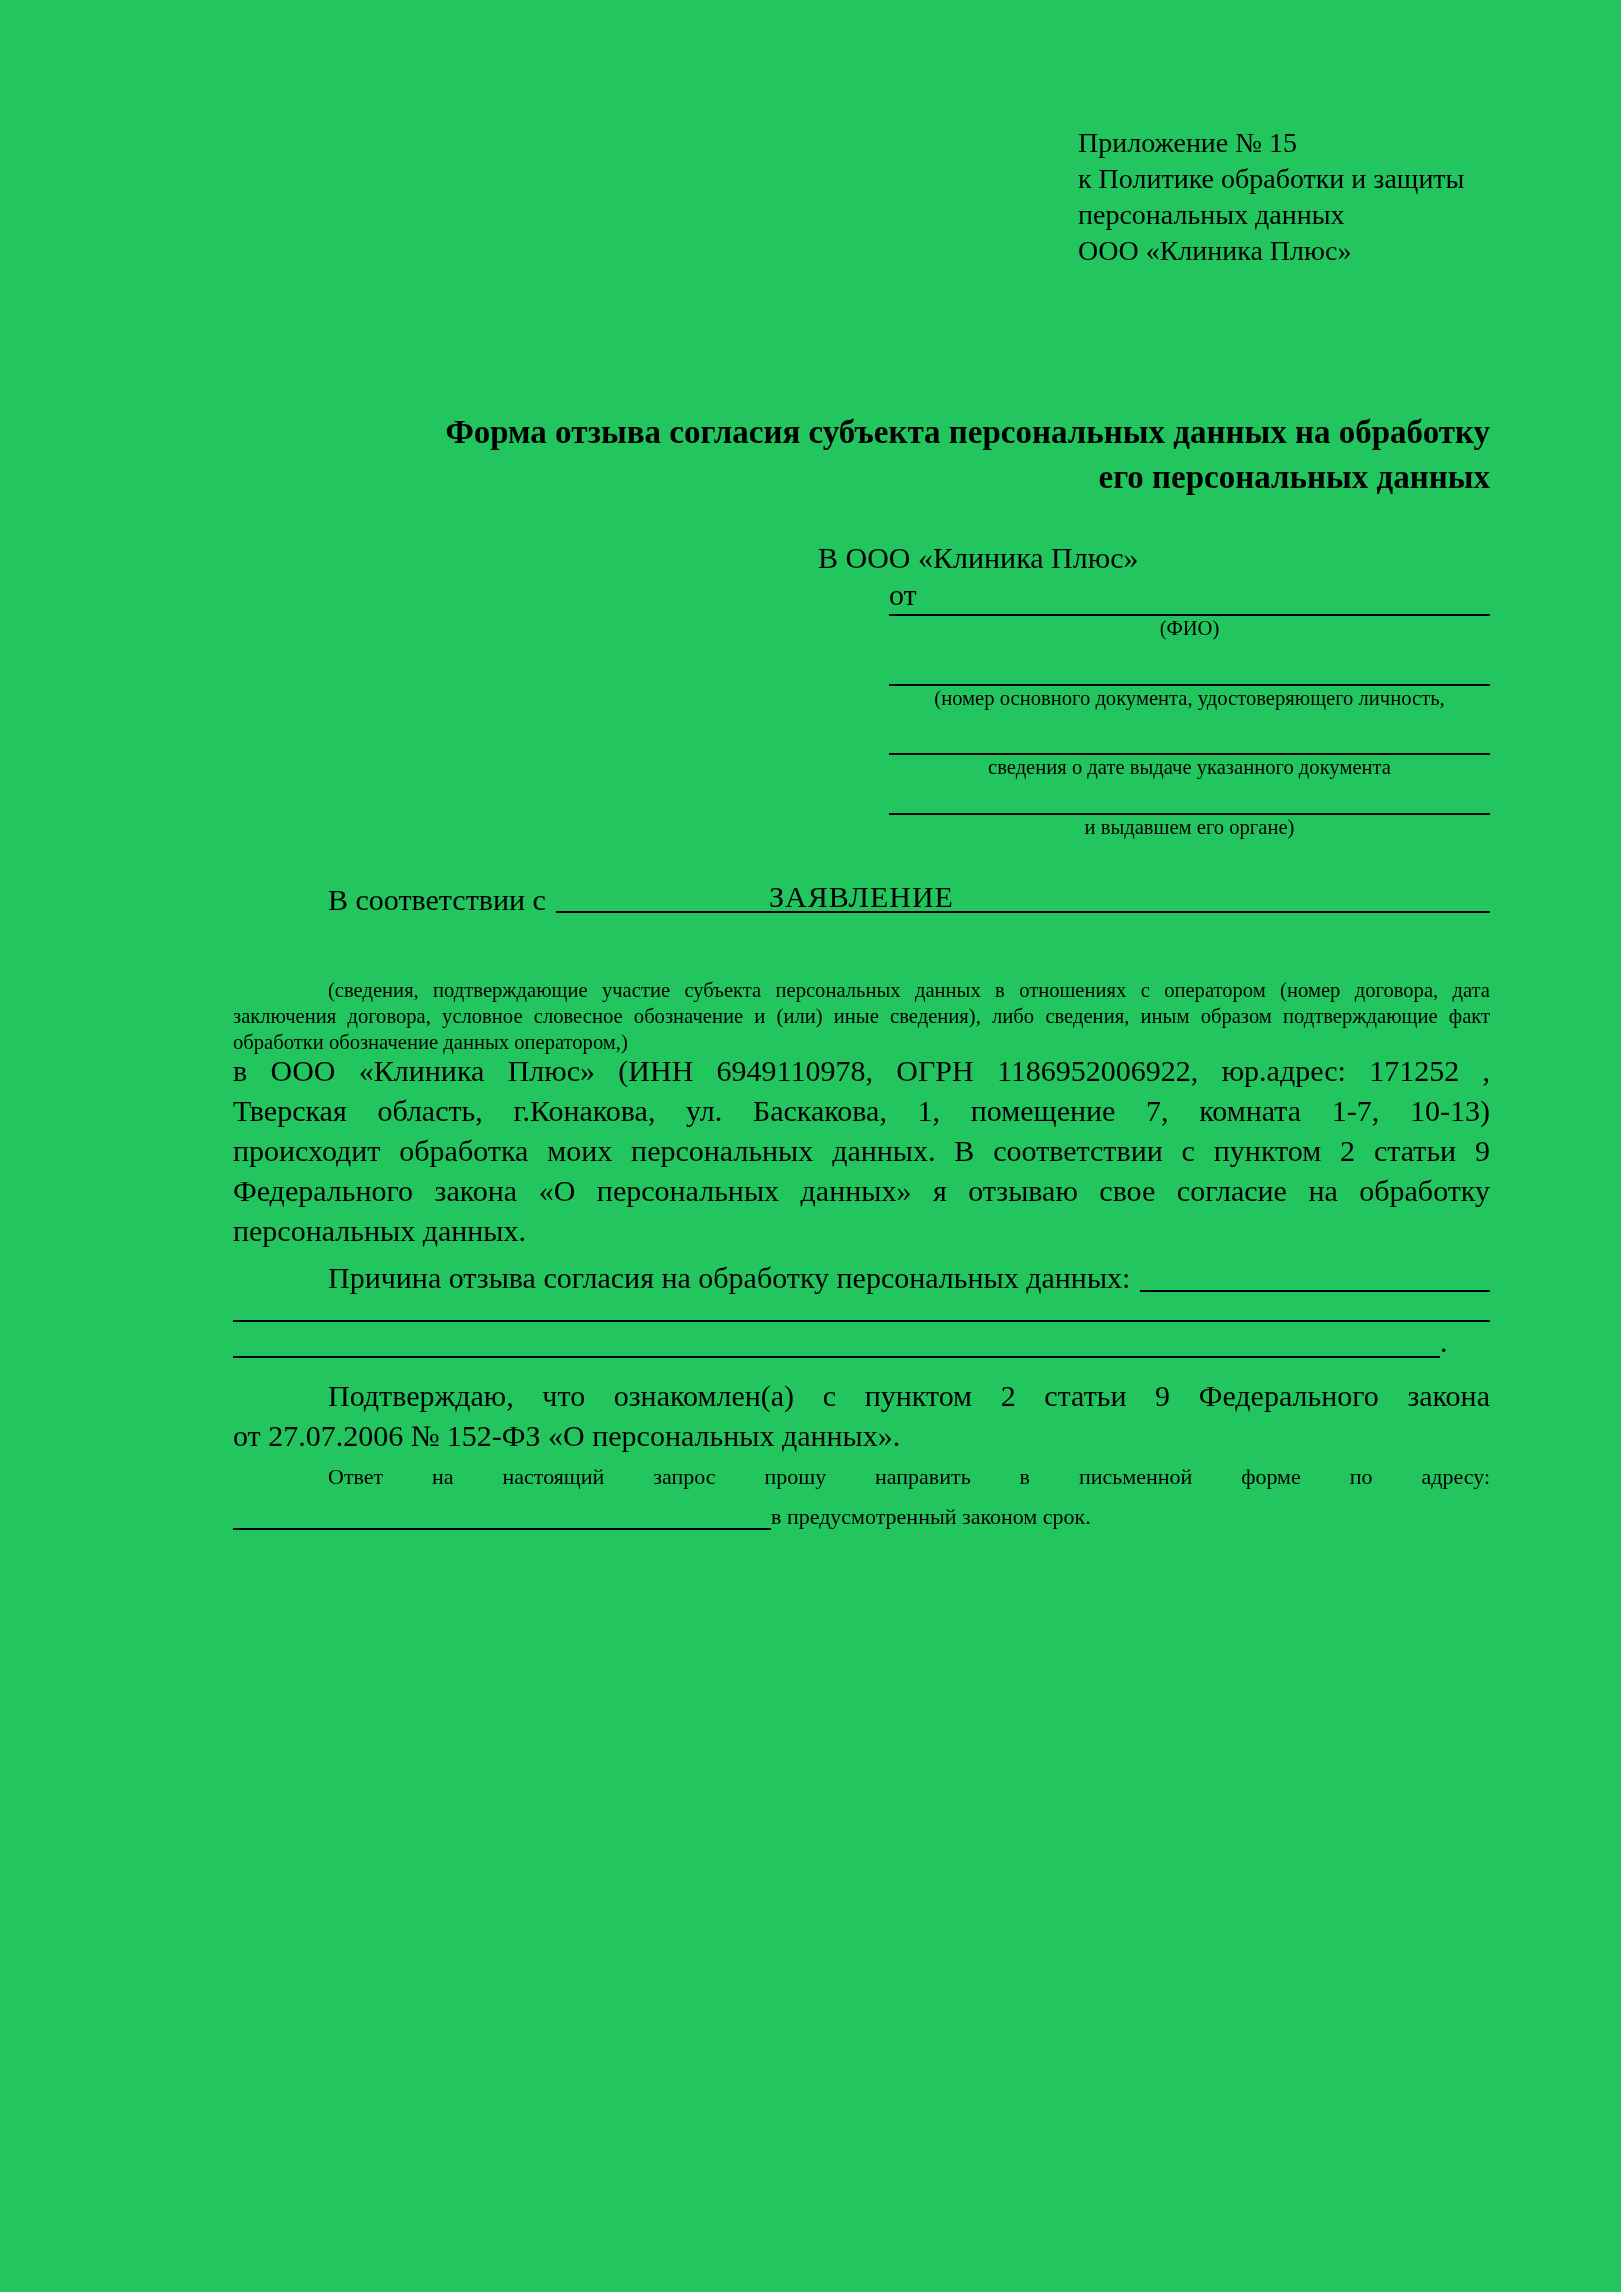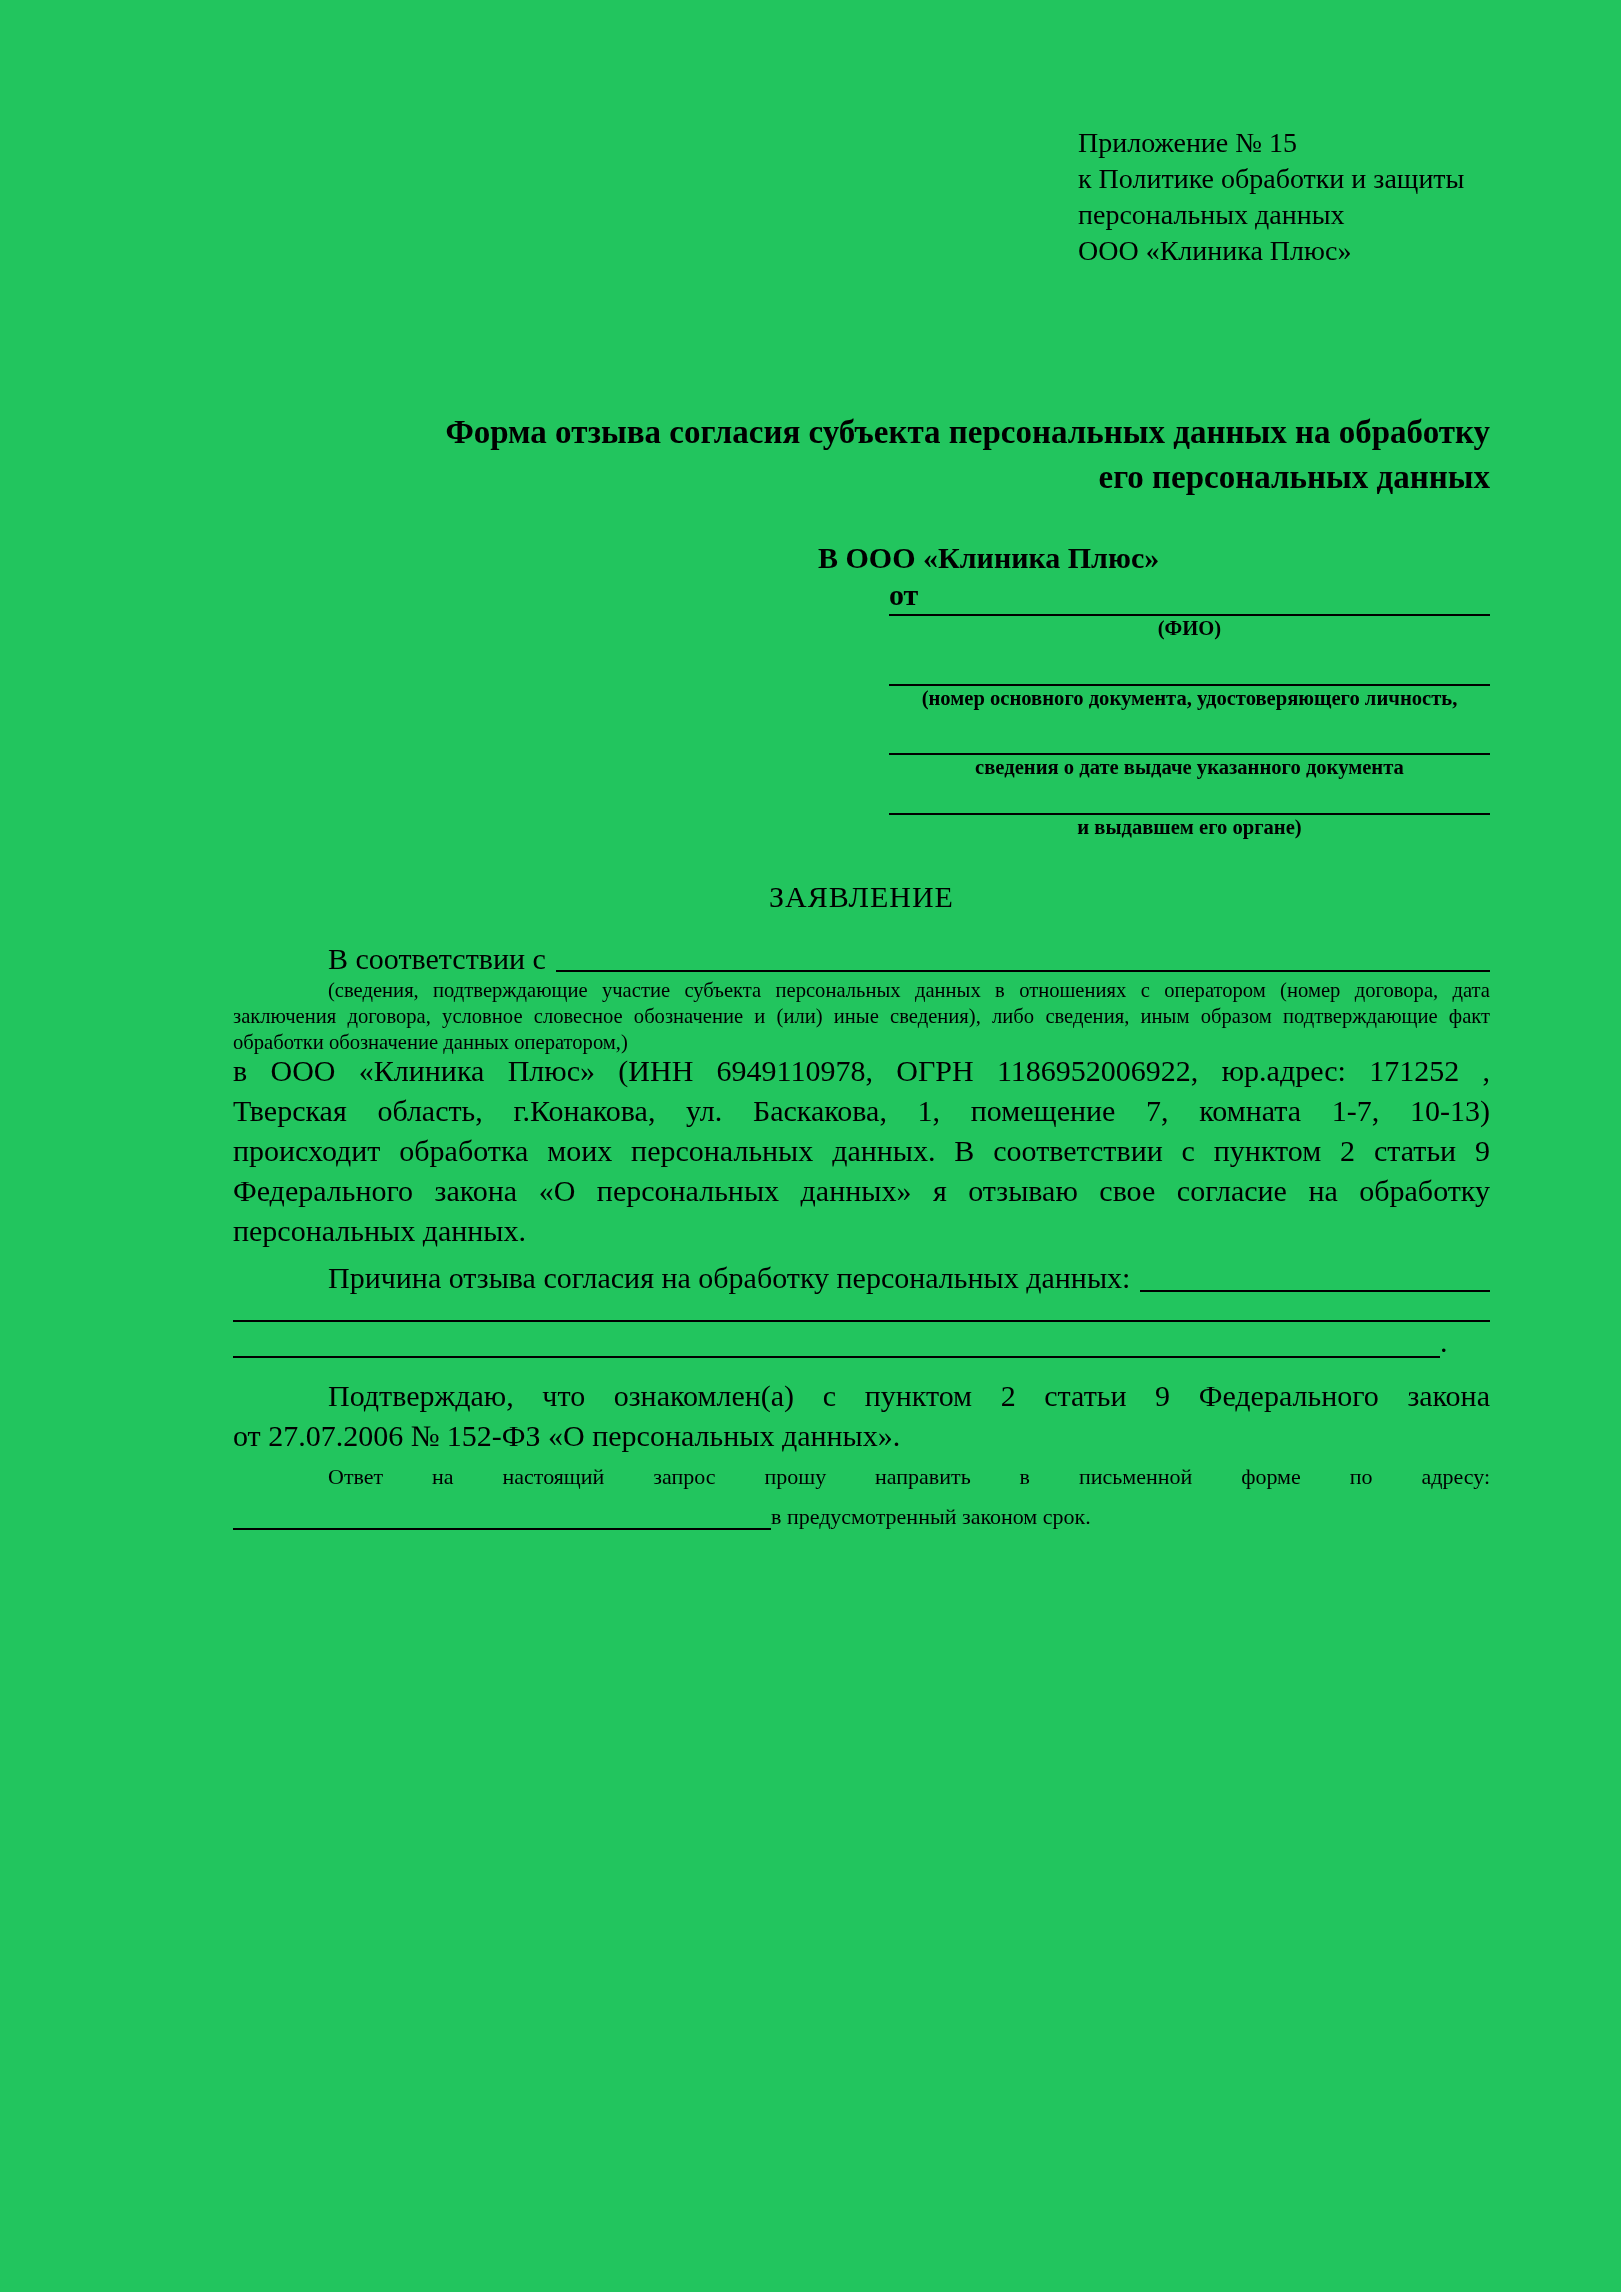--- a/index.html
+++ b/index.html
@@ -12,30 +12,30 @@
   .page { position:relative; width:1621px; height:2293px; background:#22c55e; overflow:hidden; }
 
   
   .header-block { position:absolute; left:1078px; top:125px; font-size:28px; line-height:36px; }
 
   
   .form-title { position:absolute; left:233px; top:410px; width:1257px; text-align:right;
                 font-weight:bold; font-size:33px; line-height:45px; }
 
   
-  .addressee { position:absolute; left:818px; top:539px; width:671px; font-size:30px; line-height:37px;font-weight:bold; }
+  .addressee { position:absolute; left:818px; top:539px; width:671px; font-size:30px; line-height:37px; }
   .addr-from { margin-left:71px; }
   .field-line { margin-left:71px; width:601px; border-bottom:2.9px solid #000; }
   .fl-1 { height:2.9px; } .fl-2 { height:45px; } .fl-3 { height:43px; } .fl-4 { height:35px; }
   .field-caption { margin-left:71px; width:601px; text-align:center; font-size:20.6px; line-height:25.5px; }
 
   .statement-heading { position:absolute; left:233px; top:880px; width:1257px; text-align:center;
                        font-size:30px; letter-spacing:1px; }
 
-  .intro-row { position:absolute; left:233px; top:940px; width:1257px; font-size:30px; line-height:37px;
+  .intro-row { position:absolute; left:233px; top:881px; width:1257px; font-size:30px; line-height:37px;
                display:flex; align-items:flex-end; }
   .intro-row .lbl { padding-left:95px; white-space:nowrap; }
   .fill-line { flex:1 1 auto; border-bottom:2.9px solid #000; margin-bottom:4.9px; margin-left:9.8px; }
 
   .footnote { position:absolute; left:233px; top:977px; width:1257px; font-size:20.6px; line-height:26px; }
   .footnote .jl { text-align:justify; text-align-last:justify; }
   .footnote .first { text-indent:95px; }
 
   .bodytext { position:absolute; left:233px; top:1051px; width:1257px; font-size:30px; line-height:40px; }
   .jline { text-align:justify; text-align-last:justify; white-space:normal; }

